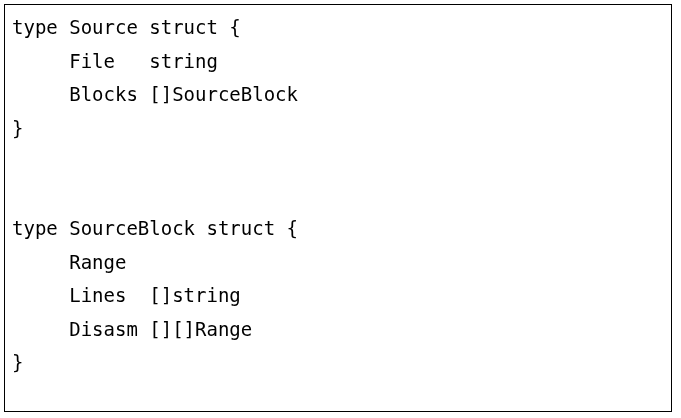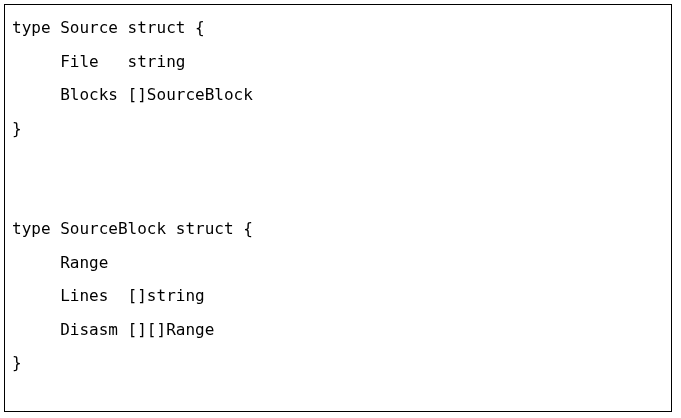--- a/index.html
+++ b/index.html
@@ -26,21 +26,21 @@
     overflow: hidden;
   }
   #code-block {
     position: absolute;
     left: 7px;
     top: 6px;
     right: 0;
     margin: 0;
     padding: 0;
     font-family: "DejaVu Sans Mono", "Liberation Mono", monospace;
-    font-size: 16px;
+    font-size: 19px;
     line-height: 33.5px;
     color: #000000;
     white-space: pre;
     letter-spacing: 0px;
   }
   .code-line {
     display: block;
     height: 33.5px;
     white-space: pre;
   }

